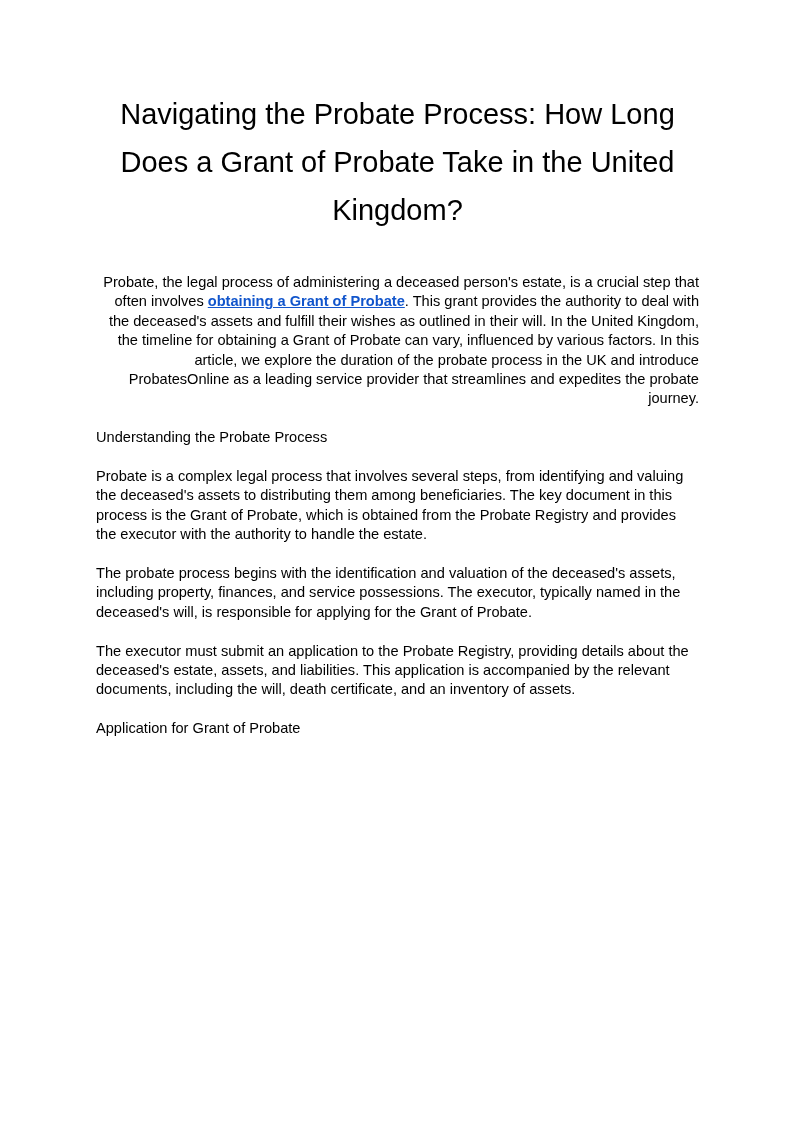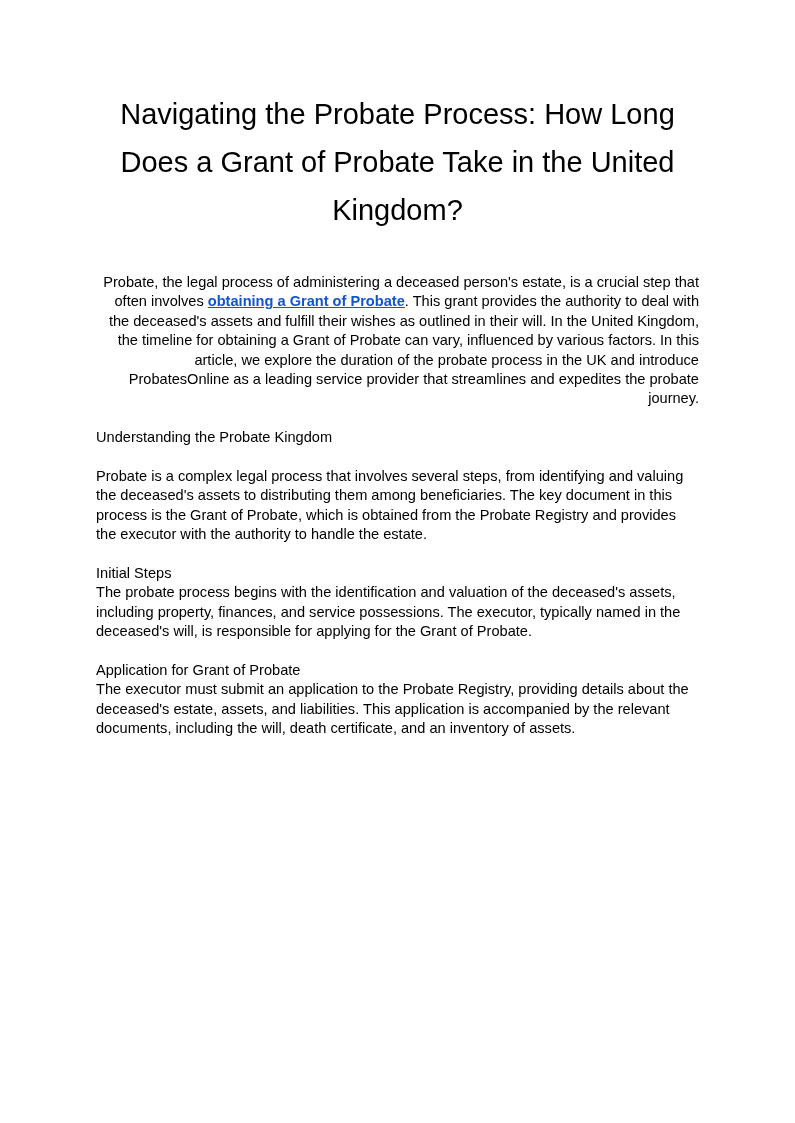--- a/index.html
+++ b/index.html
@@ -47,25 +47,24 @@
 </style>
 </head>
 <body>
 
 <div class="page" style="background: rgb(255, 255, 255); color: rgb(0, 0, 0);">
 
   <h1 class="doc-title">Navigating the Probate Process: How Long Does a Grant of Probate Take in the United Kingdom?</h1>
 
   <p class="para intro-para"><span>Probate, the legal process of administering a deceased person's estate, is a crucial step that often involves </span><a class="doc-link" style="color: rgb(17, 85, 204);">obtaining a Grant of Probate</a><span>. This grant provides the authority to deal with the deceased's assets and fulfill their wishes as outlined in their will. In the United Kingdom, the timeline for obtaining a Grant of Probate can vary, influenced by various factors. In this article, we explore the duration of the probate process in the UK and introduce ProbatesOnline as a leading service provider that streamlines and expedites the probate journey.</span></p>
 
-  <p class="para">Understanding the Probate Kingdom</p>
+  <p class="para">Understanding the Probate Process</p>
 
   <p class="para">Probate is a complex legal process that involves several steps, from identifying and valuing the deceased's assets to distributing them among beneficiaries. The key document in this process is the Grant of Probate, which is obtained from the Probate Registry and provides the executor with the authority to handle the estate.</p>
 
-  <p class="para heading-tight">Initial Steps</p>
 
   <p class="para">The probate process begins with the identification and valuation of the deceased's assets, including property, finances, and service possessions. The executor, typically named in the deceased's will, is responsible for applying for the Grant of Probate.</p>
 
+  <p class="para">The executor must submit an application to the Probate Registry, providing details about the deceased's estate, assets, and liabilities. This application is accompanied by the relevant documents, including the will, death certificate, and an inventory of assets.</p>
+
   <p class="para heading-tight">Application for Grant of Probate</p>
-
-  <p class="para">The executor must submit an application to the Probate Registry, providing details about the deceased's estate, assets, and liabilities. This application is accompanied by the relevant documents, including the will, death certificate, and an inventory of assets.</p>
 
 </div>
 
 </body></html>

